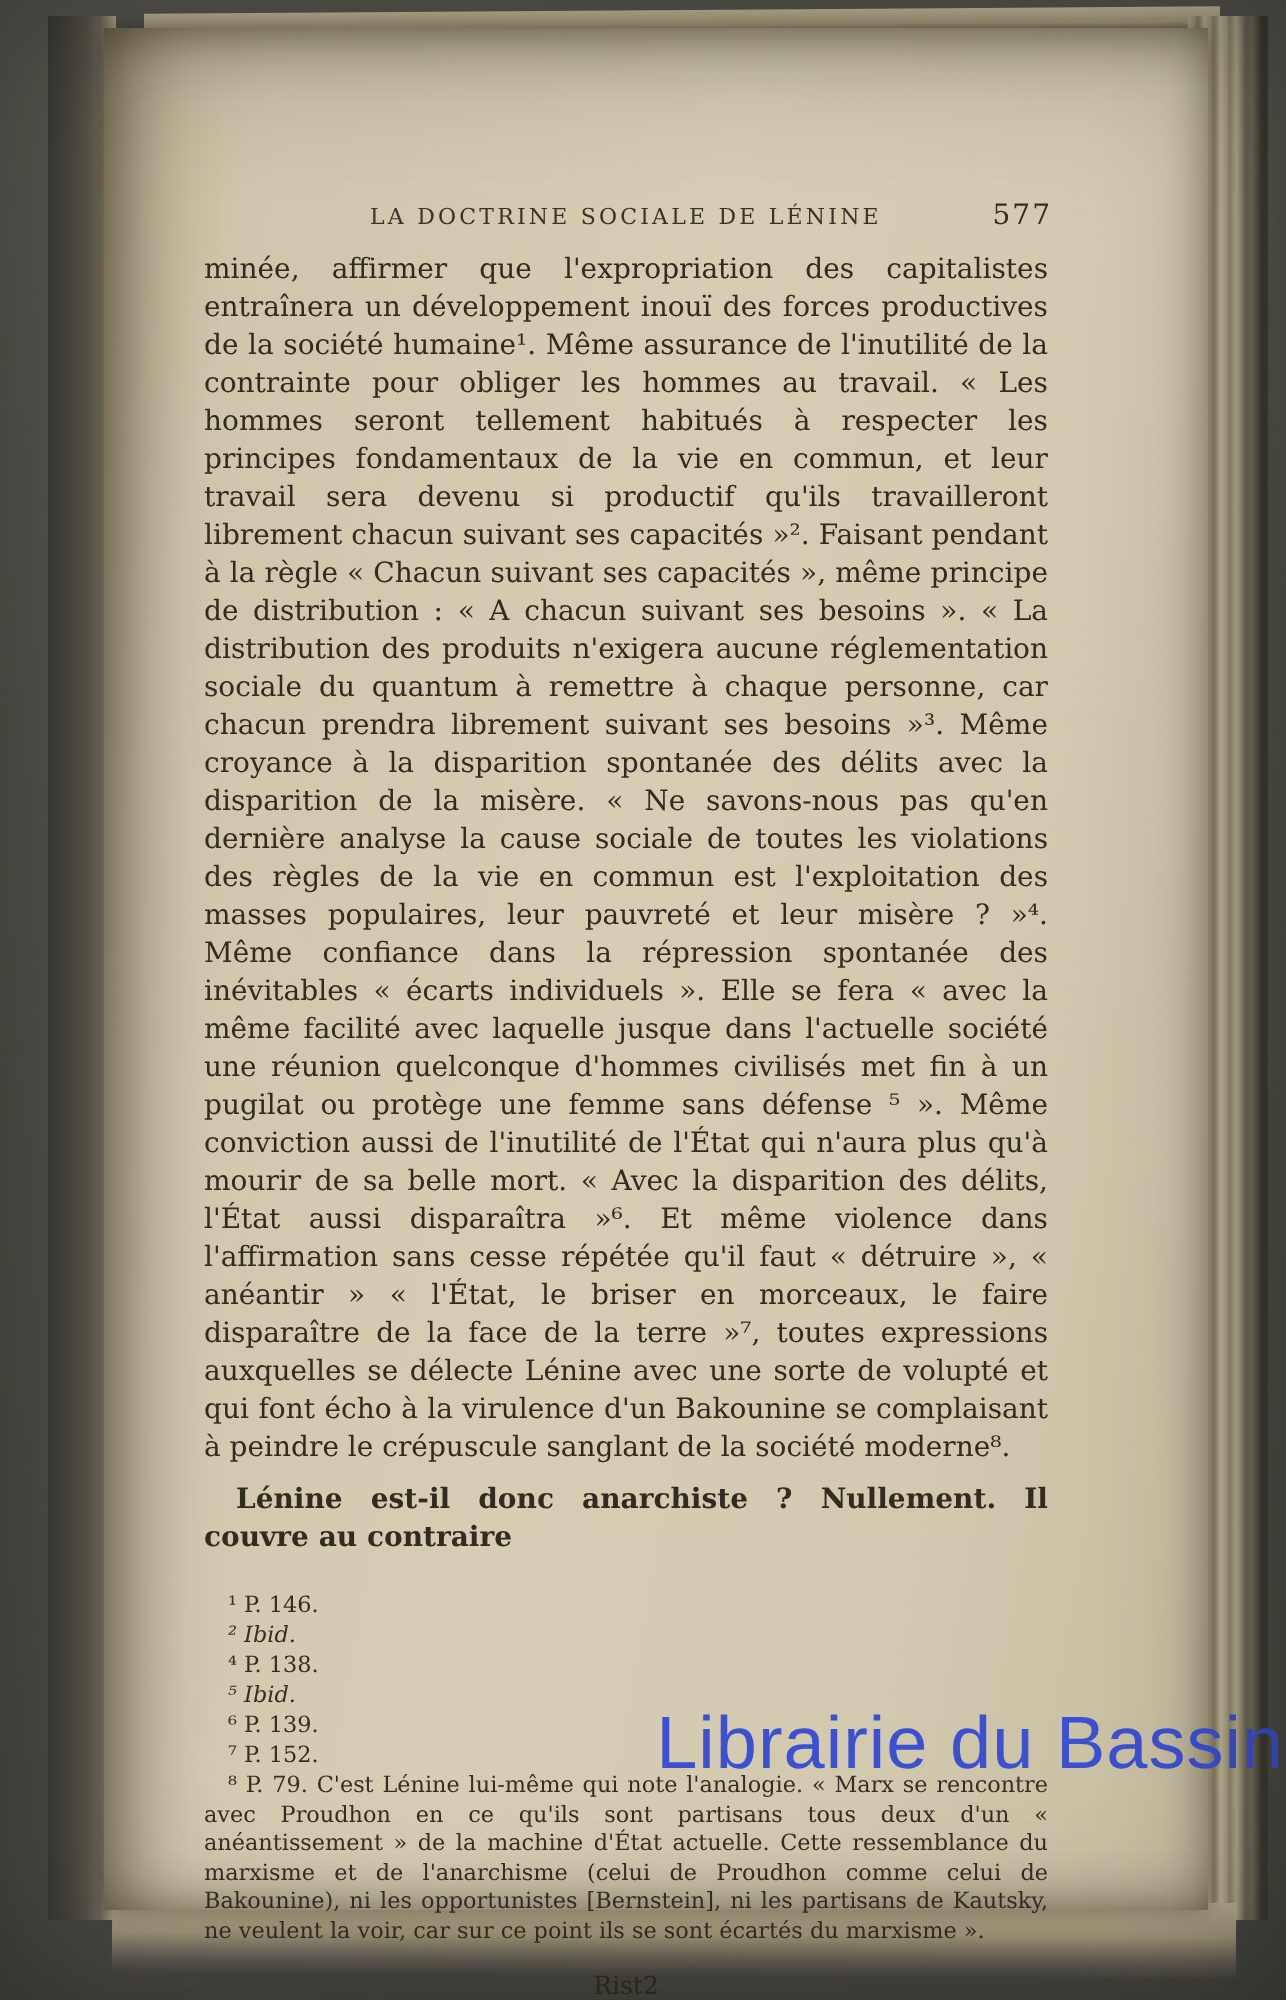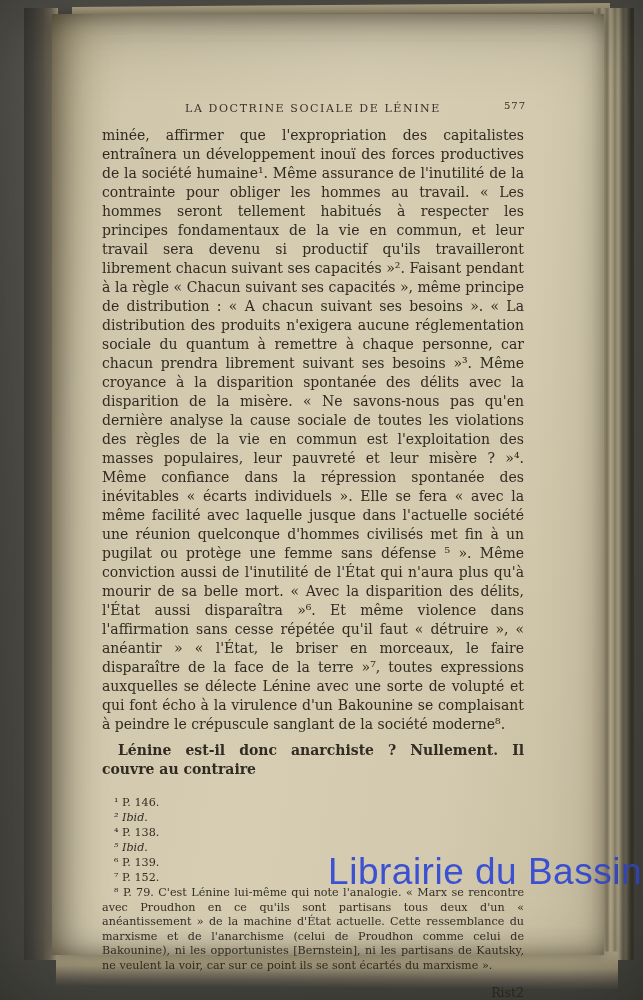--- a/index.html
+++ b/index.html
@@ -41,31 +41,31 @@
       inset 0 -16px 26px -16px rgba(60,50,30,0.45),
       inset 30px 0 42px -22px rgba(50,40,22,0.62),
       inset -14px 0 24px -16px rgba(60,50,30,0.40),
       0 0 12px rgba(0,0,0,0.35);
   }
   .running-head {
     position:relative; display:flex; justify-content:center;
     font-size:11px; letter-spacing:1.6px; color:#3a332a; white-space:nowrap;
   }
   .head-page-num {
-    position:absolute; right:-2px; top:-2px; font-size:10px; letter-spacing:1px; color:#332c22;
+    position:absolute; right:-2px; top:-2px; font-size:14px; letter-spacing:1px; color:#332c22;
   }
   .body-text { margin-top:11px; font-size:14px; line-height:19px; text-align:justify; color:#322b21; }
   .para { margin:0; }
   .para.indent { text-indent:16px; margin-top:7px;font-weight:bold; }
   .footnotes { margin-top:16px; font-size:11.2px; line-height:15px; color:#352e24; text-align:justify; }
   .fn { text-indent:12px; }
   .fn.italic { font-style:italic; }
   .fn-long { line-height:14.5px; margin-top:1px; }
   .page-footer {
-    display:flex; justify-content:flex-end; margin-top:12px;
+    display:flex; justify-content:center; margin-top:12px;
     font-size:12.5px; color:#332c22;
   }
   .watermark {
     position:absolute; top:851px; right:1px; z-index:6;
     font-family:"Liberation Sans",sans-serif; font-size:37px; letter-spacing:0.5px;
     color:#3b51d2; white-space:nowrap;
   }
 </style>
 </head>
 <body>

